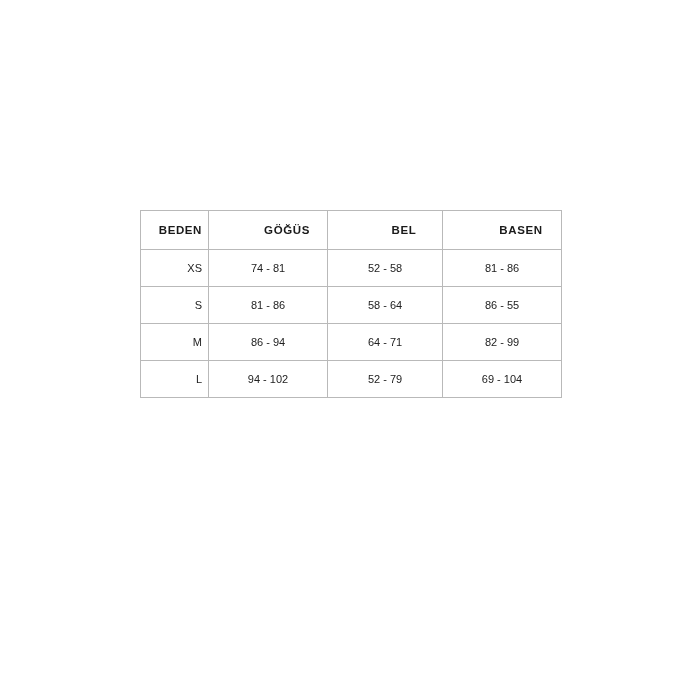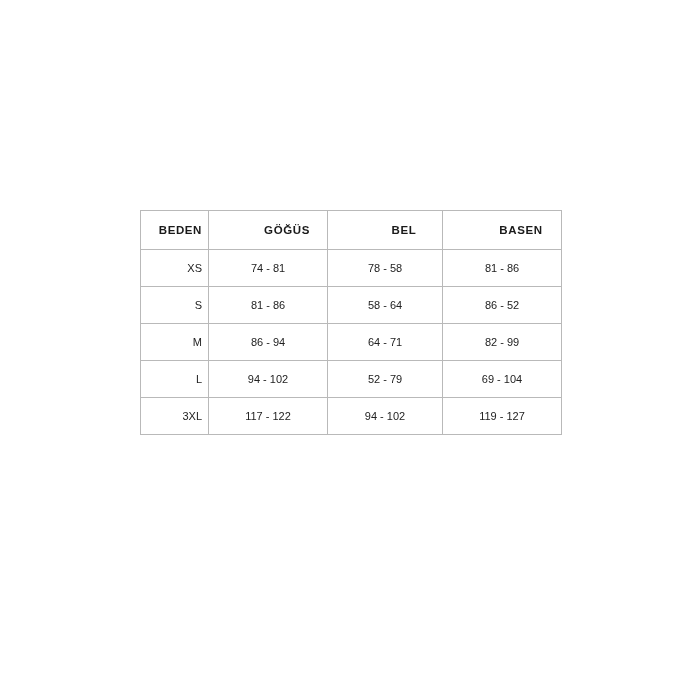--- a/index.html
+++ b/index.html
@@ -76,42 +76,36 @@
         <th class="col-left">BEDEN</th>
         <th class="col-center">GÖĞÜS</th>
         <th class="col-center">BEL</th>
         <th class="col-center">BASEN</th>
       </tr>
     </thead>
     <tbody>
       <tr>
         <td class="col-left">XS</td>
         <td class="col-center">74 - 81</td>
-        <td class="col-center">78 - 58</td>
+        <td class="col-center">52 - 58</td>
         <td class="col-center">81 - 86</td>
       </tr>
       <tr>
         <td class="col-left">S</td>
         <td class="col-center">81 - 86</td>
         <td class="col-center">58 - 64</td>
-        <td class="col-center">86 - 52</td>
+        <td class="col-center">86 - 55</td>
       </tr>
       <tr>
         <td class="col-left">M</td>
         <td class="col-center">86 - 94</td>
         <td class="col-center">64 - 71</td>
         <td class="col-center">82 - 99</td>
       </tr>
       <tr>
         <td class="col-left">L</td>
         <td class="col-center">94 - 102</td>
         <td class="col-center">52 - 79</td>
         <td class="col-center">69 - 104</td>
       </tr>
-      <tr>
-        <td class="col-left">3XL</td>
-        <td class="col-center">117 - 122</td>
-        <td class="col-center">94 - 102</td>
-        <td class="col-center">119 - 127</td>
-      </tr>
     </tbody>
   </table>
 </div>
 
 </body></html>

